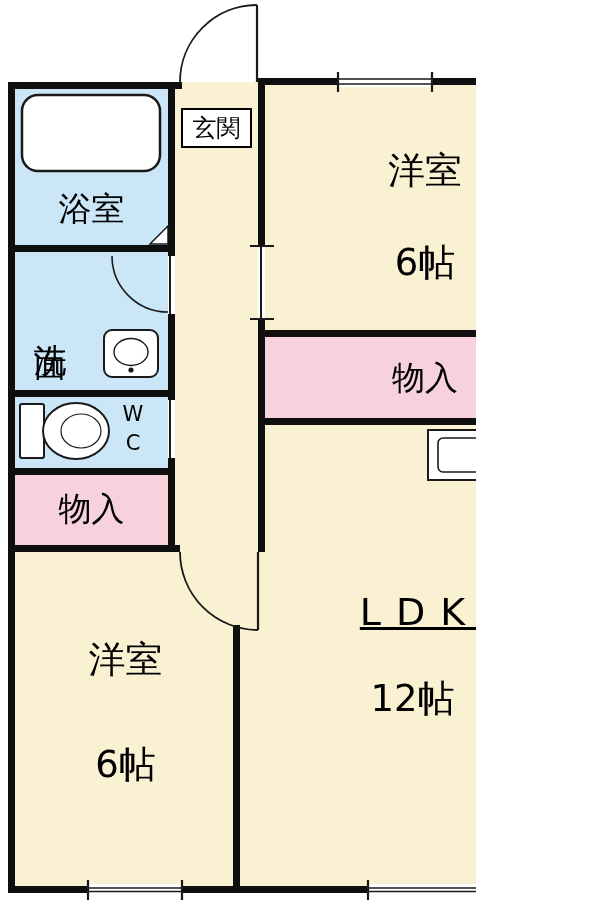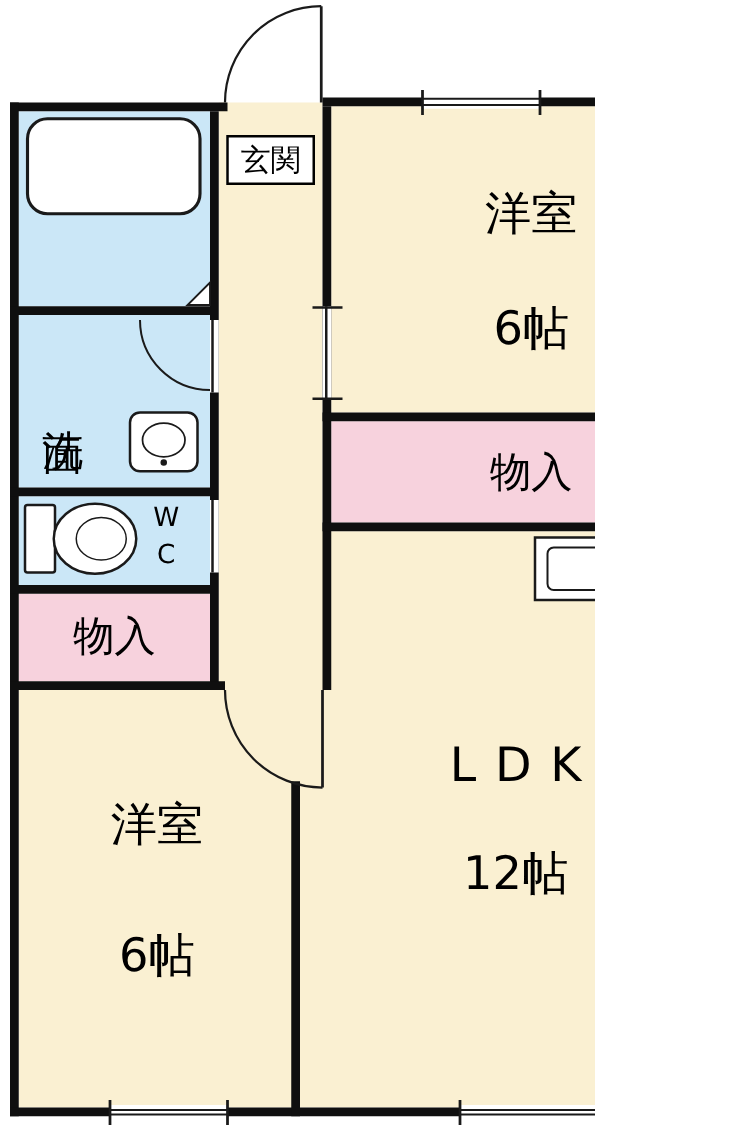--- a/index.html
+++ b/index.html
@@ -119,31 +119,32 @@
       <rect x="428" y="430" width="157" height="50" fill="#fff" stroke="#1a1a1a" stroke-width="2"></rect>
       <rect x="438" y="438" width="62" height="34" rx="5" fill="#fff" stroke="#1a1a1a" stroke-width="1.6"></rect>
       <circle cx="484" cy="455" r="6" fill="none" stroke="#1a1a1a" stroke-width="1.6"></circle>
     </g>
   </svg>
 
   <div class="genkan-box">
     <span>玄関</span>
   </div>
 
+  <div class="label md" style="left:15px;top:192px;width:153px;">浴室</div>
 
   <div class="label md vert" style="left:34px;top:264px;height:120px;">洗面</div>
 
   <div class="label wc-label vert" style="left:122px;top:400px;height:62px;">WC</div>
 
   <div class="label md" style="left:15px;top:492px;width:153px;">物入</div>
 
   <div class="label lg" style="left:265px;top:152px;width:320px;">洋室</div>
   <div class="label lg" style="left:265px;top:244px;width:320px;">6帖</div>
 
   <div class="label md" style="left:265px;top:361px;width:320px;">物入</div>
 
-  <div class="label ldk-label" style="left:240px;top:593px;width:345px;">LDK</div>
+  <div class="label ldk-label" style="left:240px;top:593px;width:345px;text-decoration:underline;">LDK</div>
   <div class="label lg" style="left:240px;top:680px;width:345px;">12帖</div>
 
   <div class="label lg" style="left:15px;top:641px;width:221px;">洋室</div>
   <div class="label lg" style="left:15px;top:746px;width:221px;">6帖</div>
 
 </div>
 
 </body></html>

